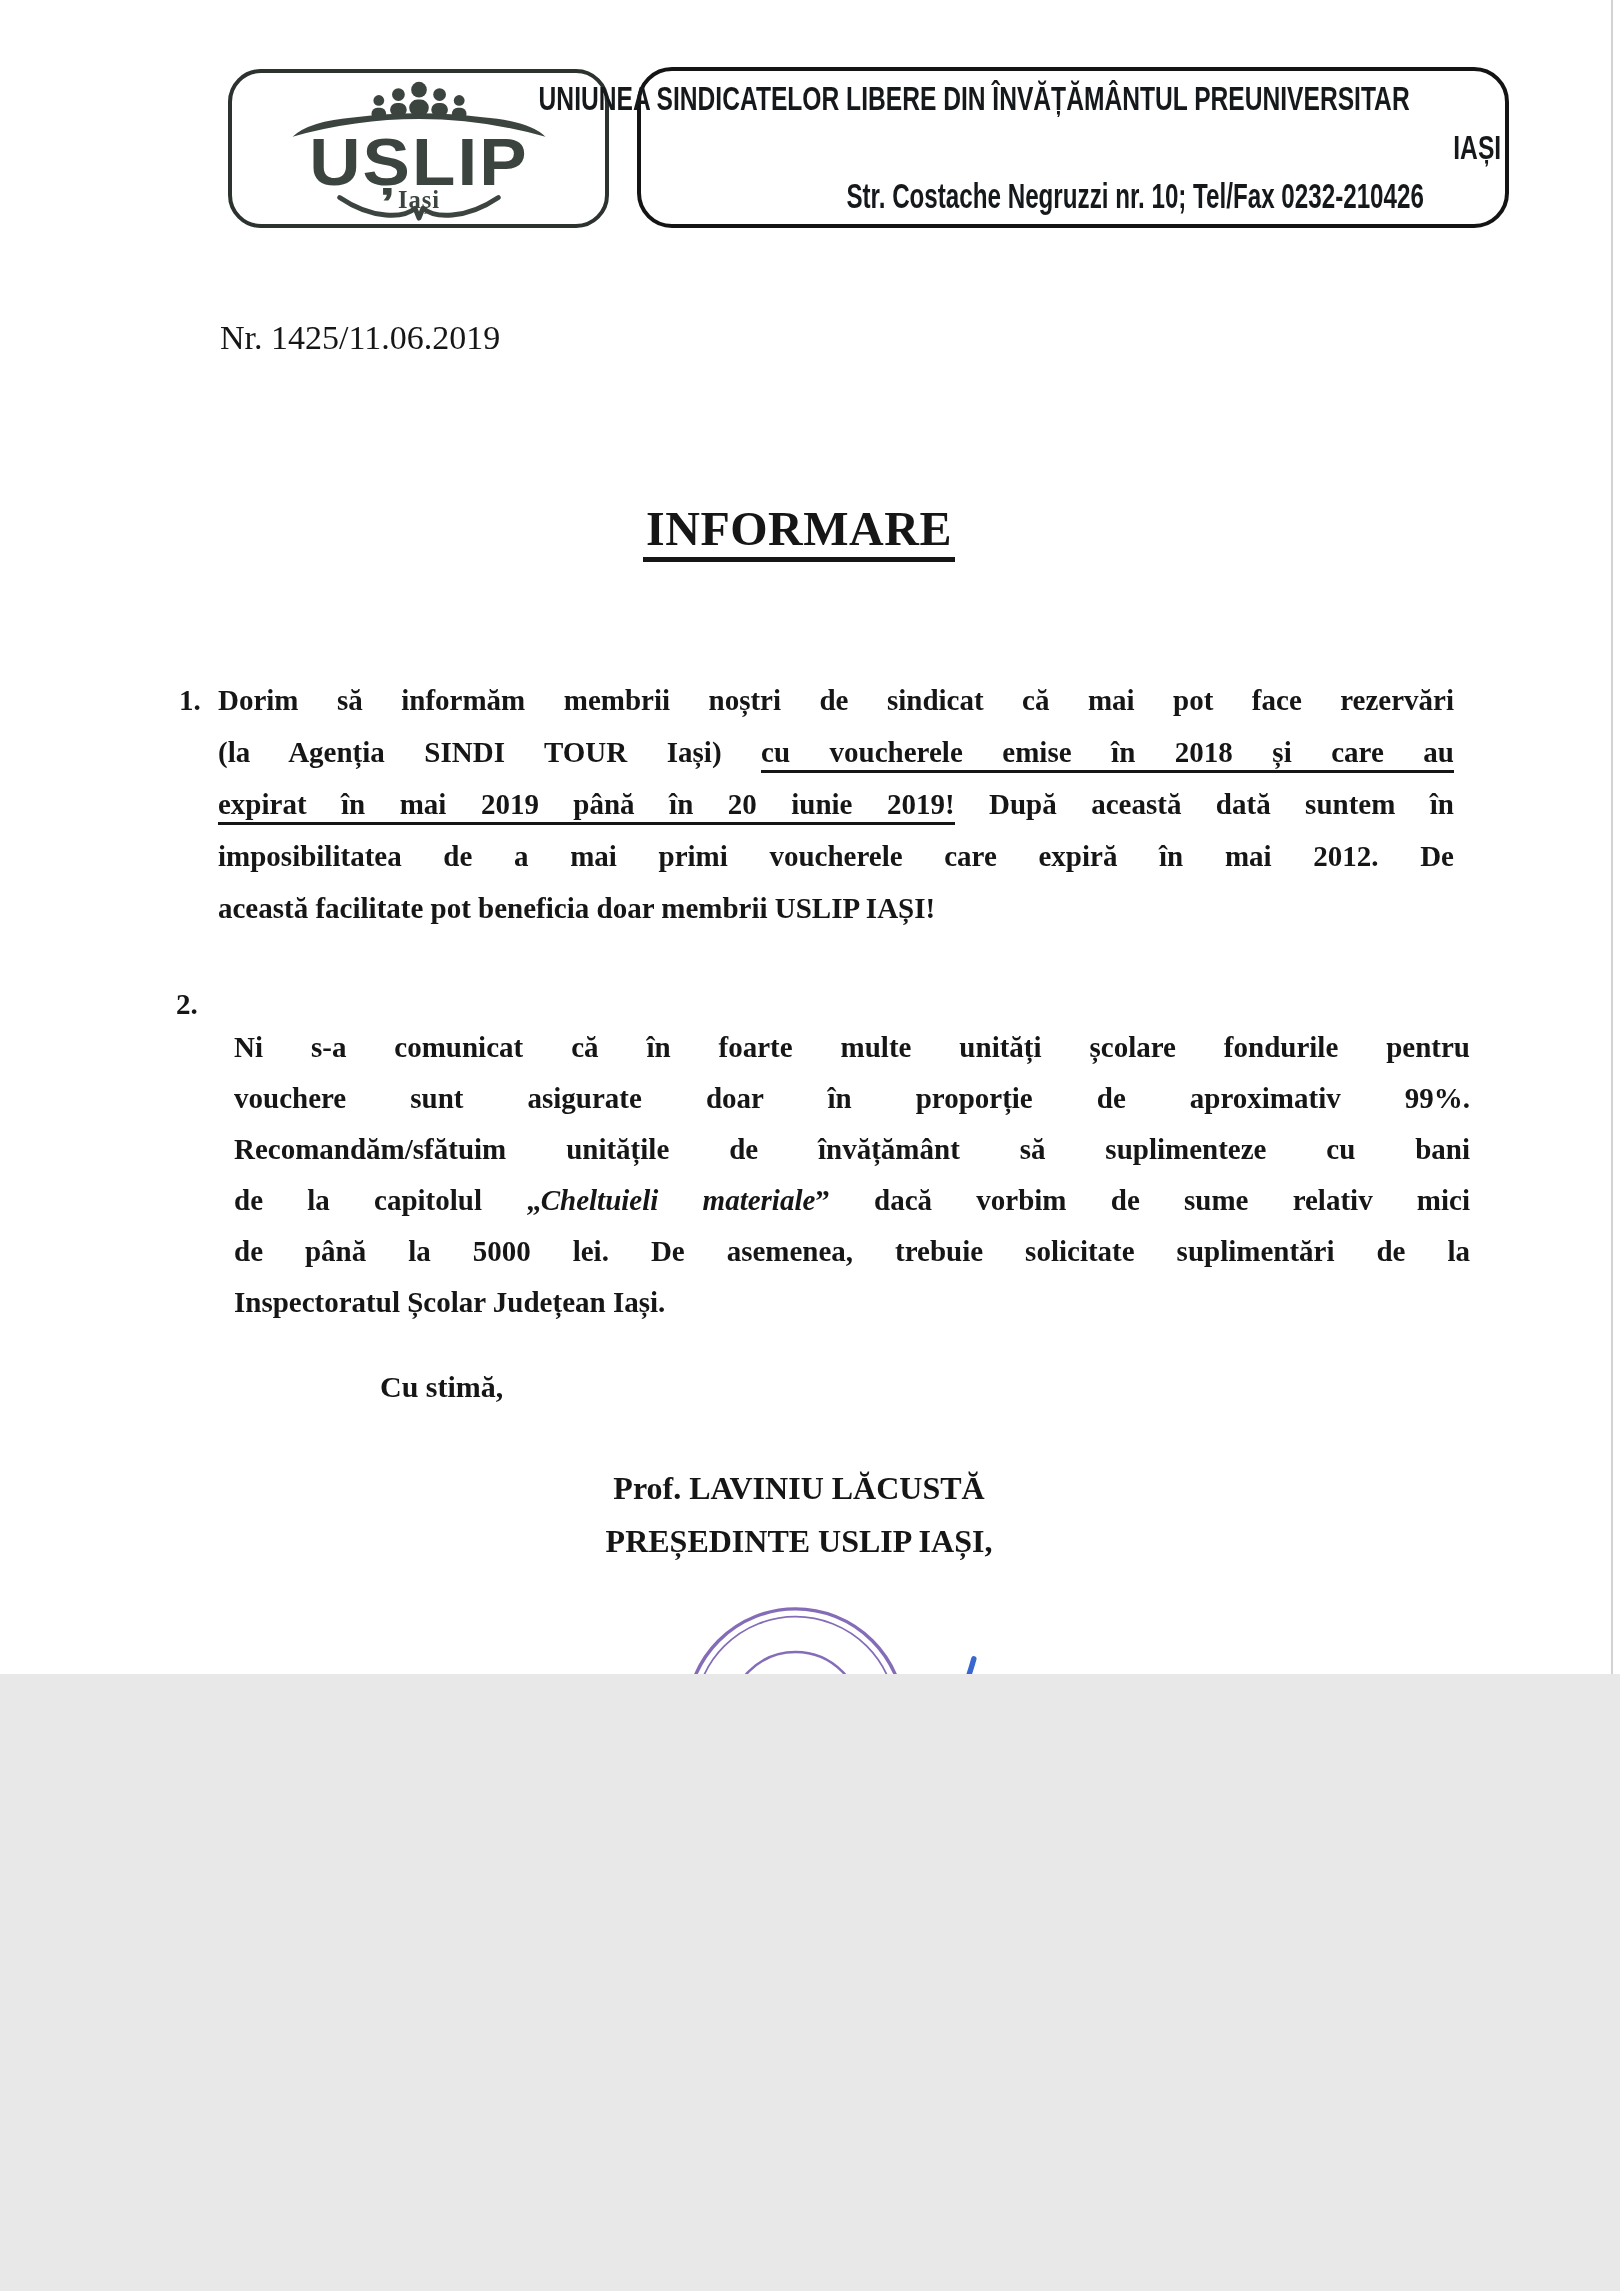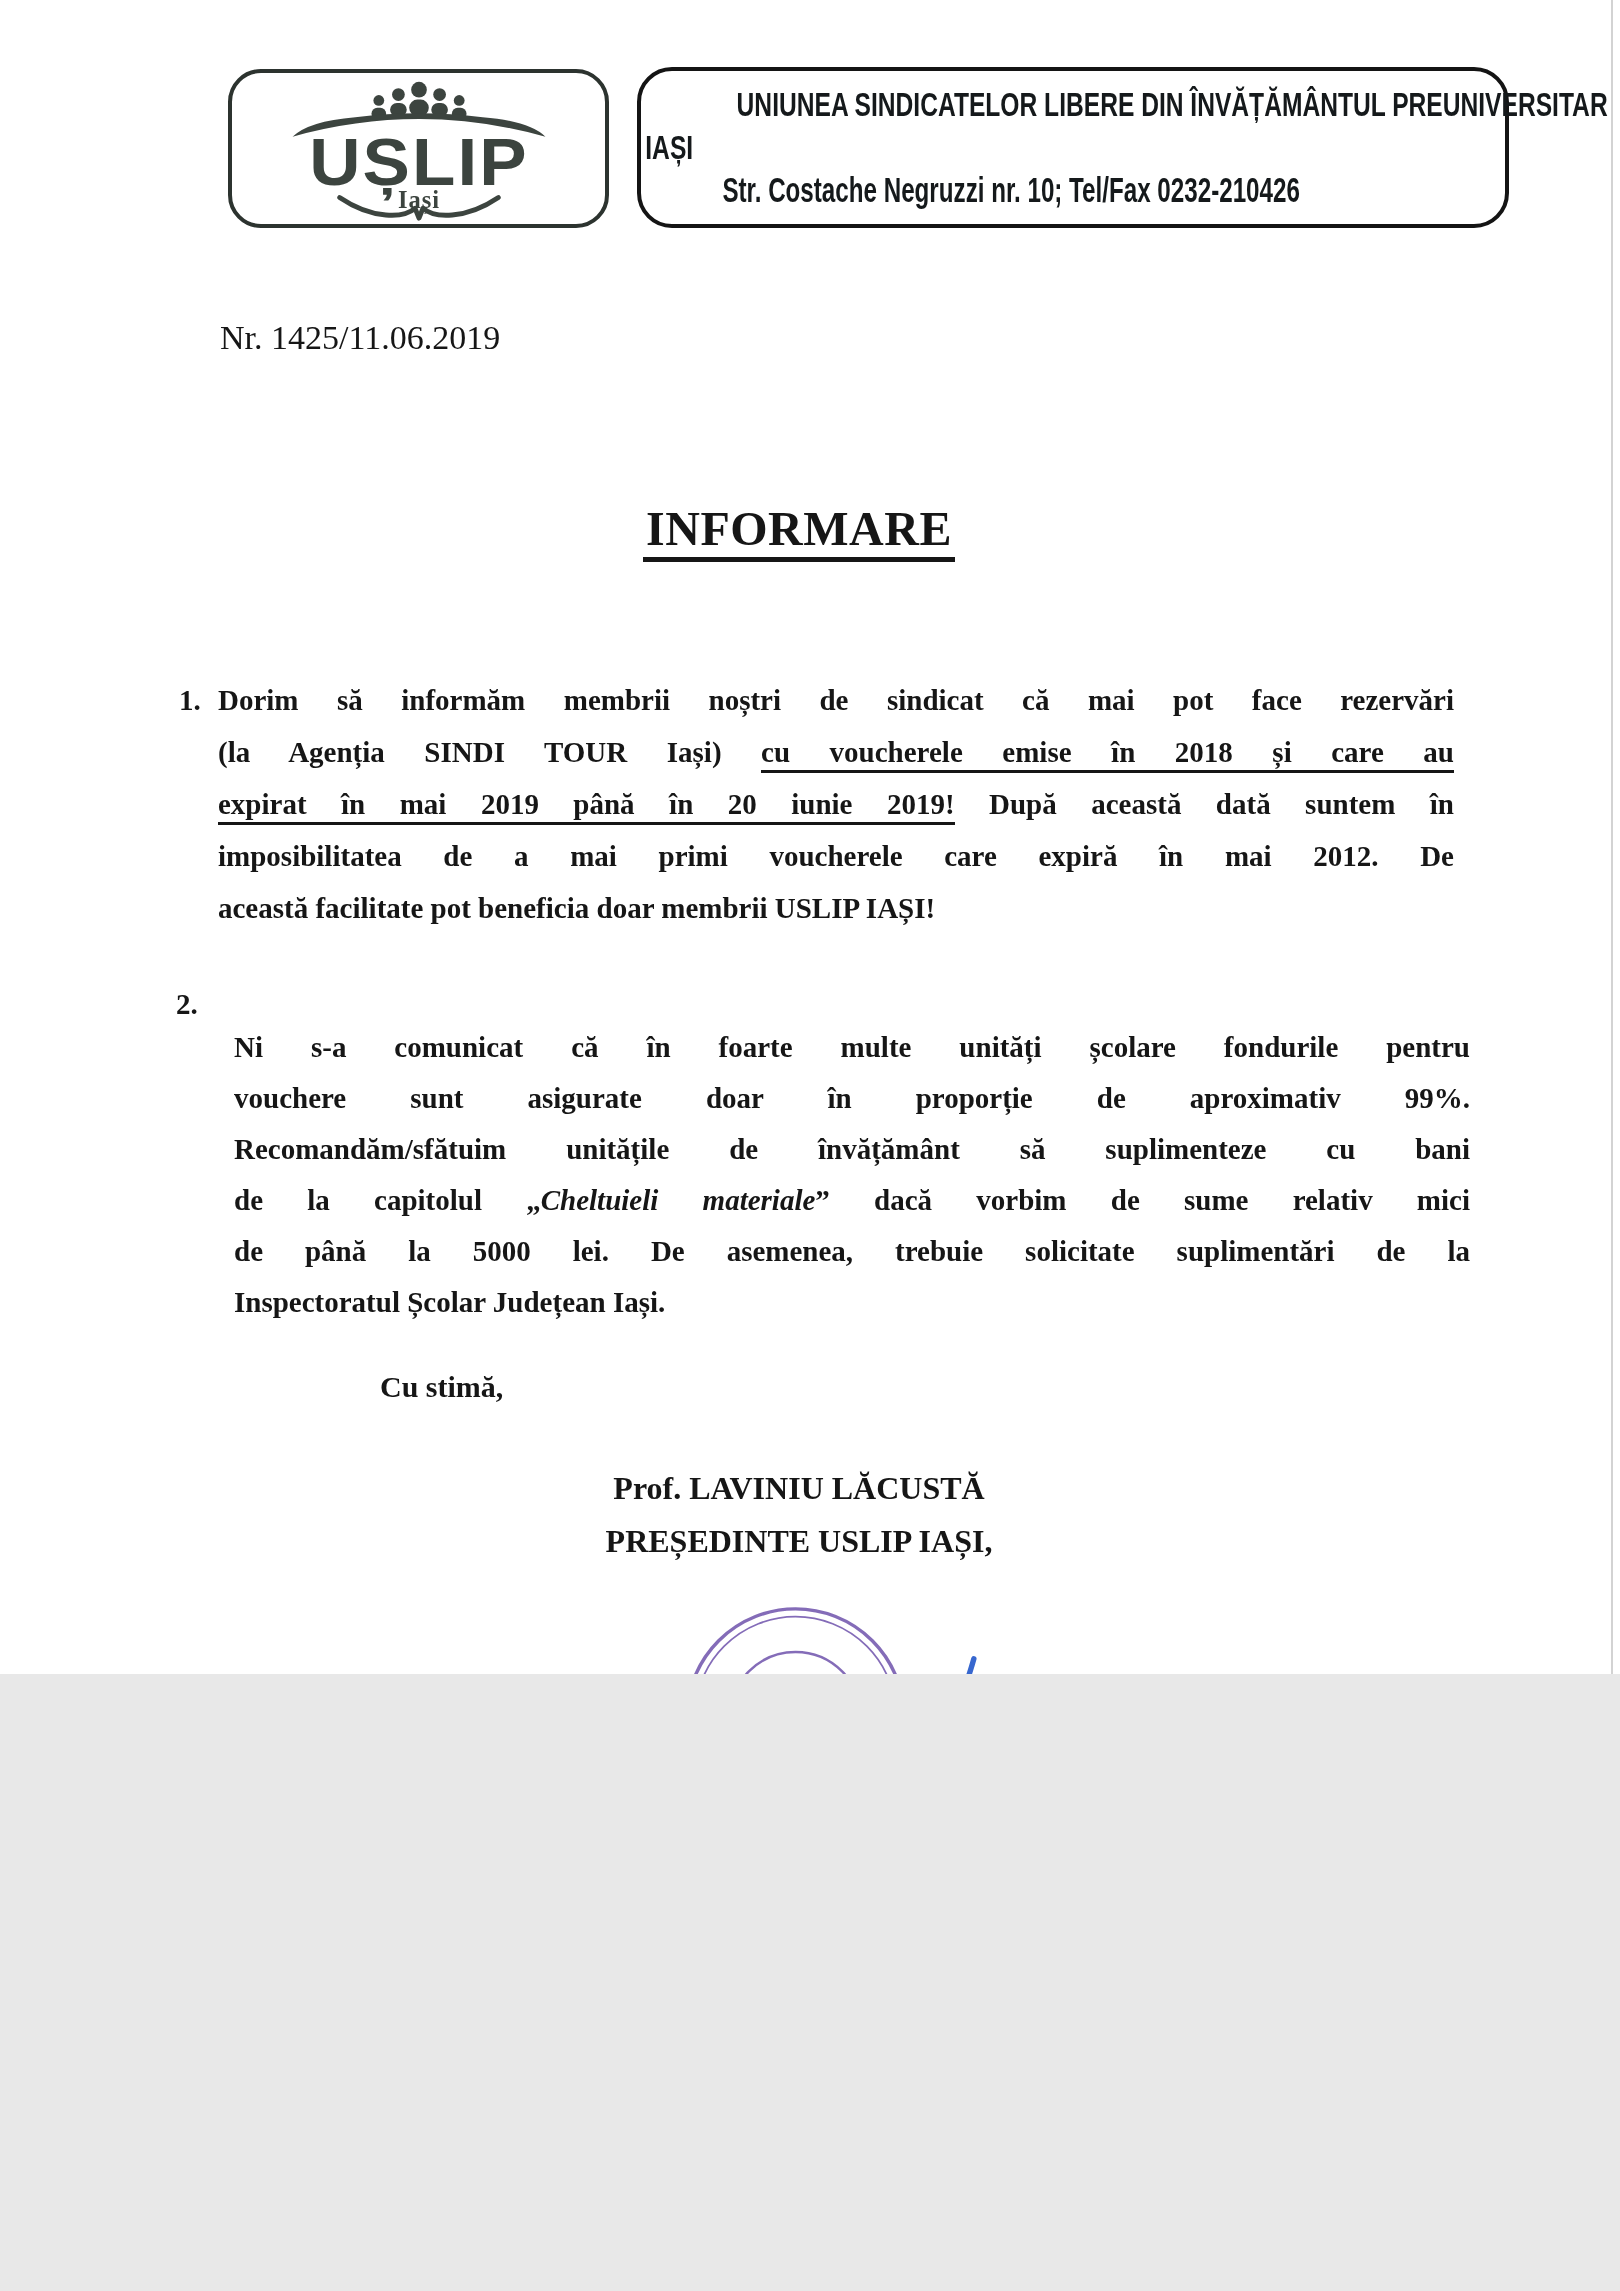--- a/index.html
+++ b/index.html
@@ -13,21 +13,21 @@
   
   .hdr-box{position:absolute;box-sizing:border-box;}
   .hdr-left{
     left:228px;top:69px;width:381px;height:159px;
     border:4.9px solid #2c332f;border-radius:33px;
     display:flex;align-items:center;justify-content:center;
   }
   .hdr-right{
     left:637px;top:67px;width:872px;height:161px;
     border:4.9px solid #141414;border-radius:35px;
-    display:flex;flex-direction:column;align-items:flex-start;justify-content:center;gap:12px;
+    display:flex;flex-direction:column;align-items:flex-end;justify-content:center;gap:18px;
     padding-top:2px;
   }
   .hline{
     display:block;font-family:"Liberation Sans",sans-serif;font-weight:bold;
     color:#15191b;white-space:nowrap;line-height:1.05;
   }
   .h1{font-size:30px;transform:scale(0.82,1.12);}
   .h2{font-size:29px;transform:scale(0.85,1.12);}
   .h3{font-size:31px;transform:scale(0.78,1.12);}
 

